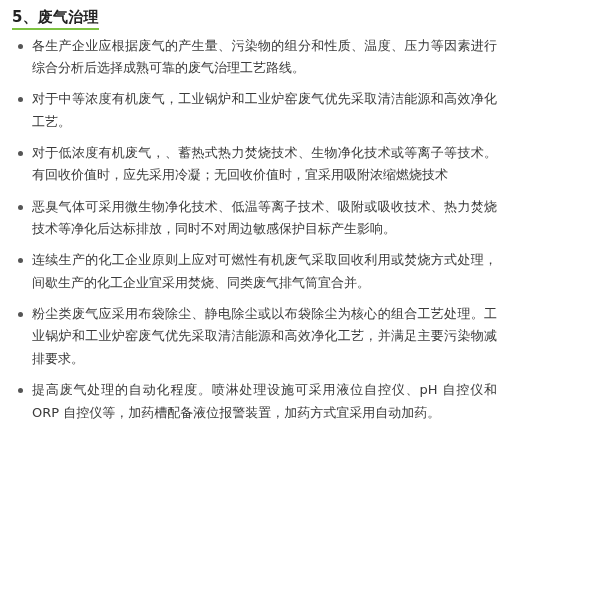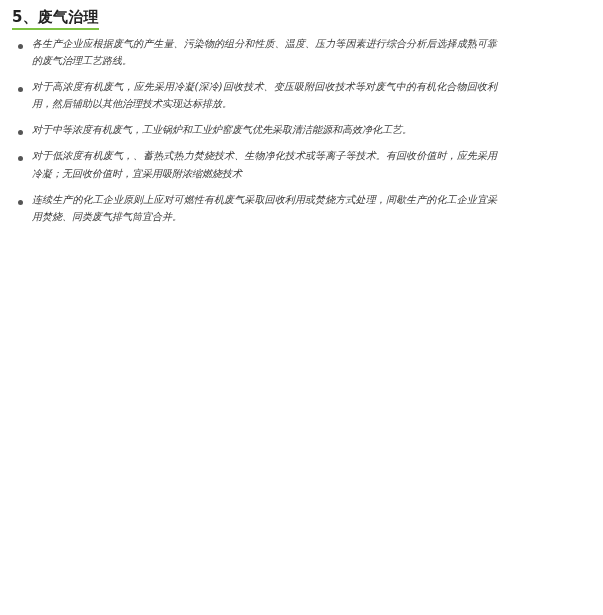--- a/index.html
+++ b/index.html
@@ -32,26 +32,25 @@
   }
   ul.bullet-list {
     list-style: none;
     margin: 0;
     padding: 0;
   }
   ul.bullet-list > li {
     position: relative;
     padding-left: 22px;
     margin-bottom: 9px;
-    font-size: 10px;
+    font-size: 13px;
     line-height: 1.72;
     color: #3a3a3a;
     text-align: justify;
     text-justify: inter-ideograph;
-    font-style: italic;
   }
   ul.bullet-list > li::before {
     content: "";
     position: absolute;
     left: 8px;
     top: 9px;
     width: 5px;
     height: 5px;
     background: #555555;
     border-radius: 50%;
@@ -67,26 +66,32 @@
 
   <div class="section-heading">
     <span class="heading-underline">5、废气治理</span>
   </div>
 
   <ul class="bullet-list">
     <li>
       <span class="para-text">各生产企业应根据废气的产生量、污染物的组分和性质、温度、压力等因素进行综合分析后选择成熟可靠的废气治理工艺路线。</span>
     </li>
     <li>
-      <span class="para-text">对于高浓度有机废气，应先采用冷凝(深冷)回收技术、变压吸附回收技术等对废气中的有机化合物回收利用，然后辅助以其他治理技术实现达标排放。</span>
-    </li>
-    <li>
       <span class="para-text">对于中等浓度有机废气，工业锅炉和工业炉窑废气优先采取清洁能源和高效净化工艺。</span>
     </li>
     <li>
       <span class="para-text">对于低浓度有机废气，、蓄热式热力焚烧技术、生物净化技术或等离子等技术。有回收价值时，应先采用冷凝；无回收价值时，宜采用吸附浓缩燃烧技术</span>
     </li>
     <li>
+      <span class="para-text">恶臭气体可采用微生物净化技术、低温等离子技术、吸附或吸收技术、热力焚烧技术等净化后达标排放，同时不对周边敏感保护目标产生影响。</span>
+    </li>
+    <li>
       <span class="para-text">连续生产的化工企业原则上应对可燃性有机废气采取回收利用或焚烧方式处理，间歇生产的化工企业宜采用焚烧、同类废气排气筒宜合并。</span>
+    </li>
+    <li>
+      <span class="para-text">粉尘类废气应采用布袋除尘、静电除尘或以布袋除尘为核心的组合工艺处理。工业锅炉和工业炉窑废气优先采取清洁能源和高效净化工艺，并满足主要污染物减排要求。</span>
+    </li>
+    <li>
+      <span class="para-text">提高废气处理的自动化程度。喷淋处理设施可采用液位自控仪、pH 自控仪和ORP 自控仪等，加药槽配备液位报警装置，加药方式宜采用自动加药。</span>
     </li>
   </ul>
 
 </div>
 
 </body></html>

